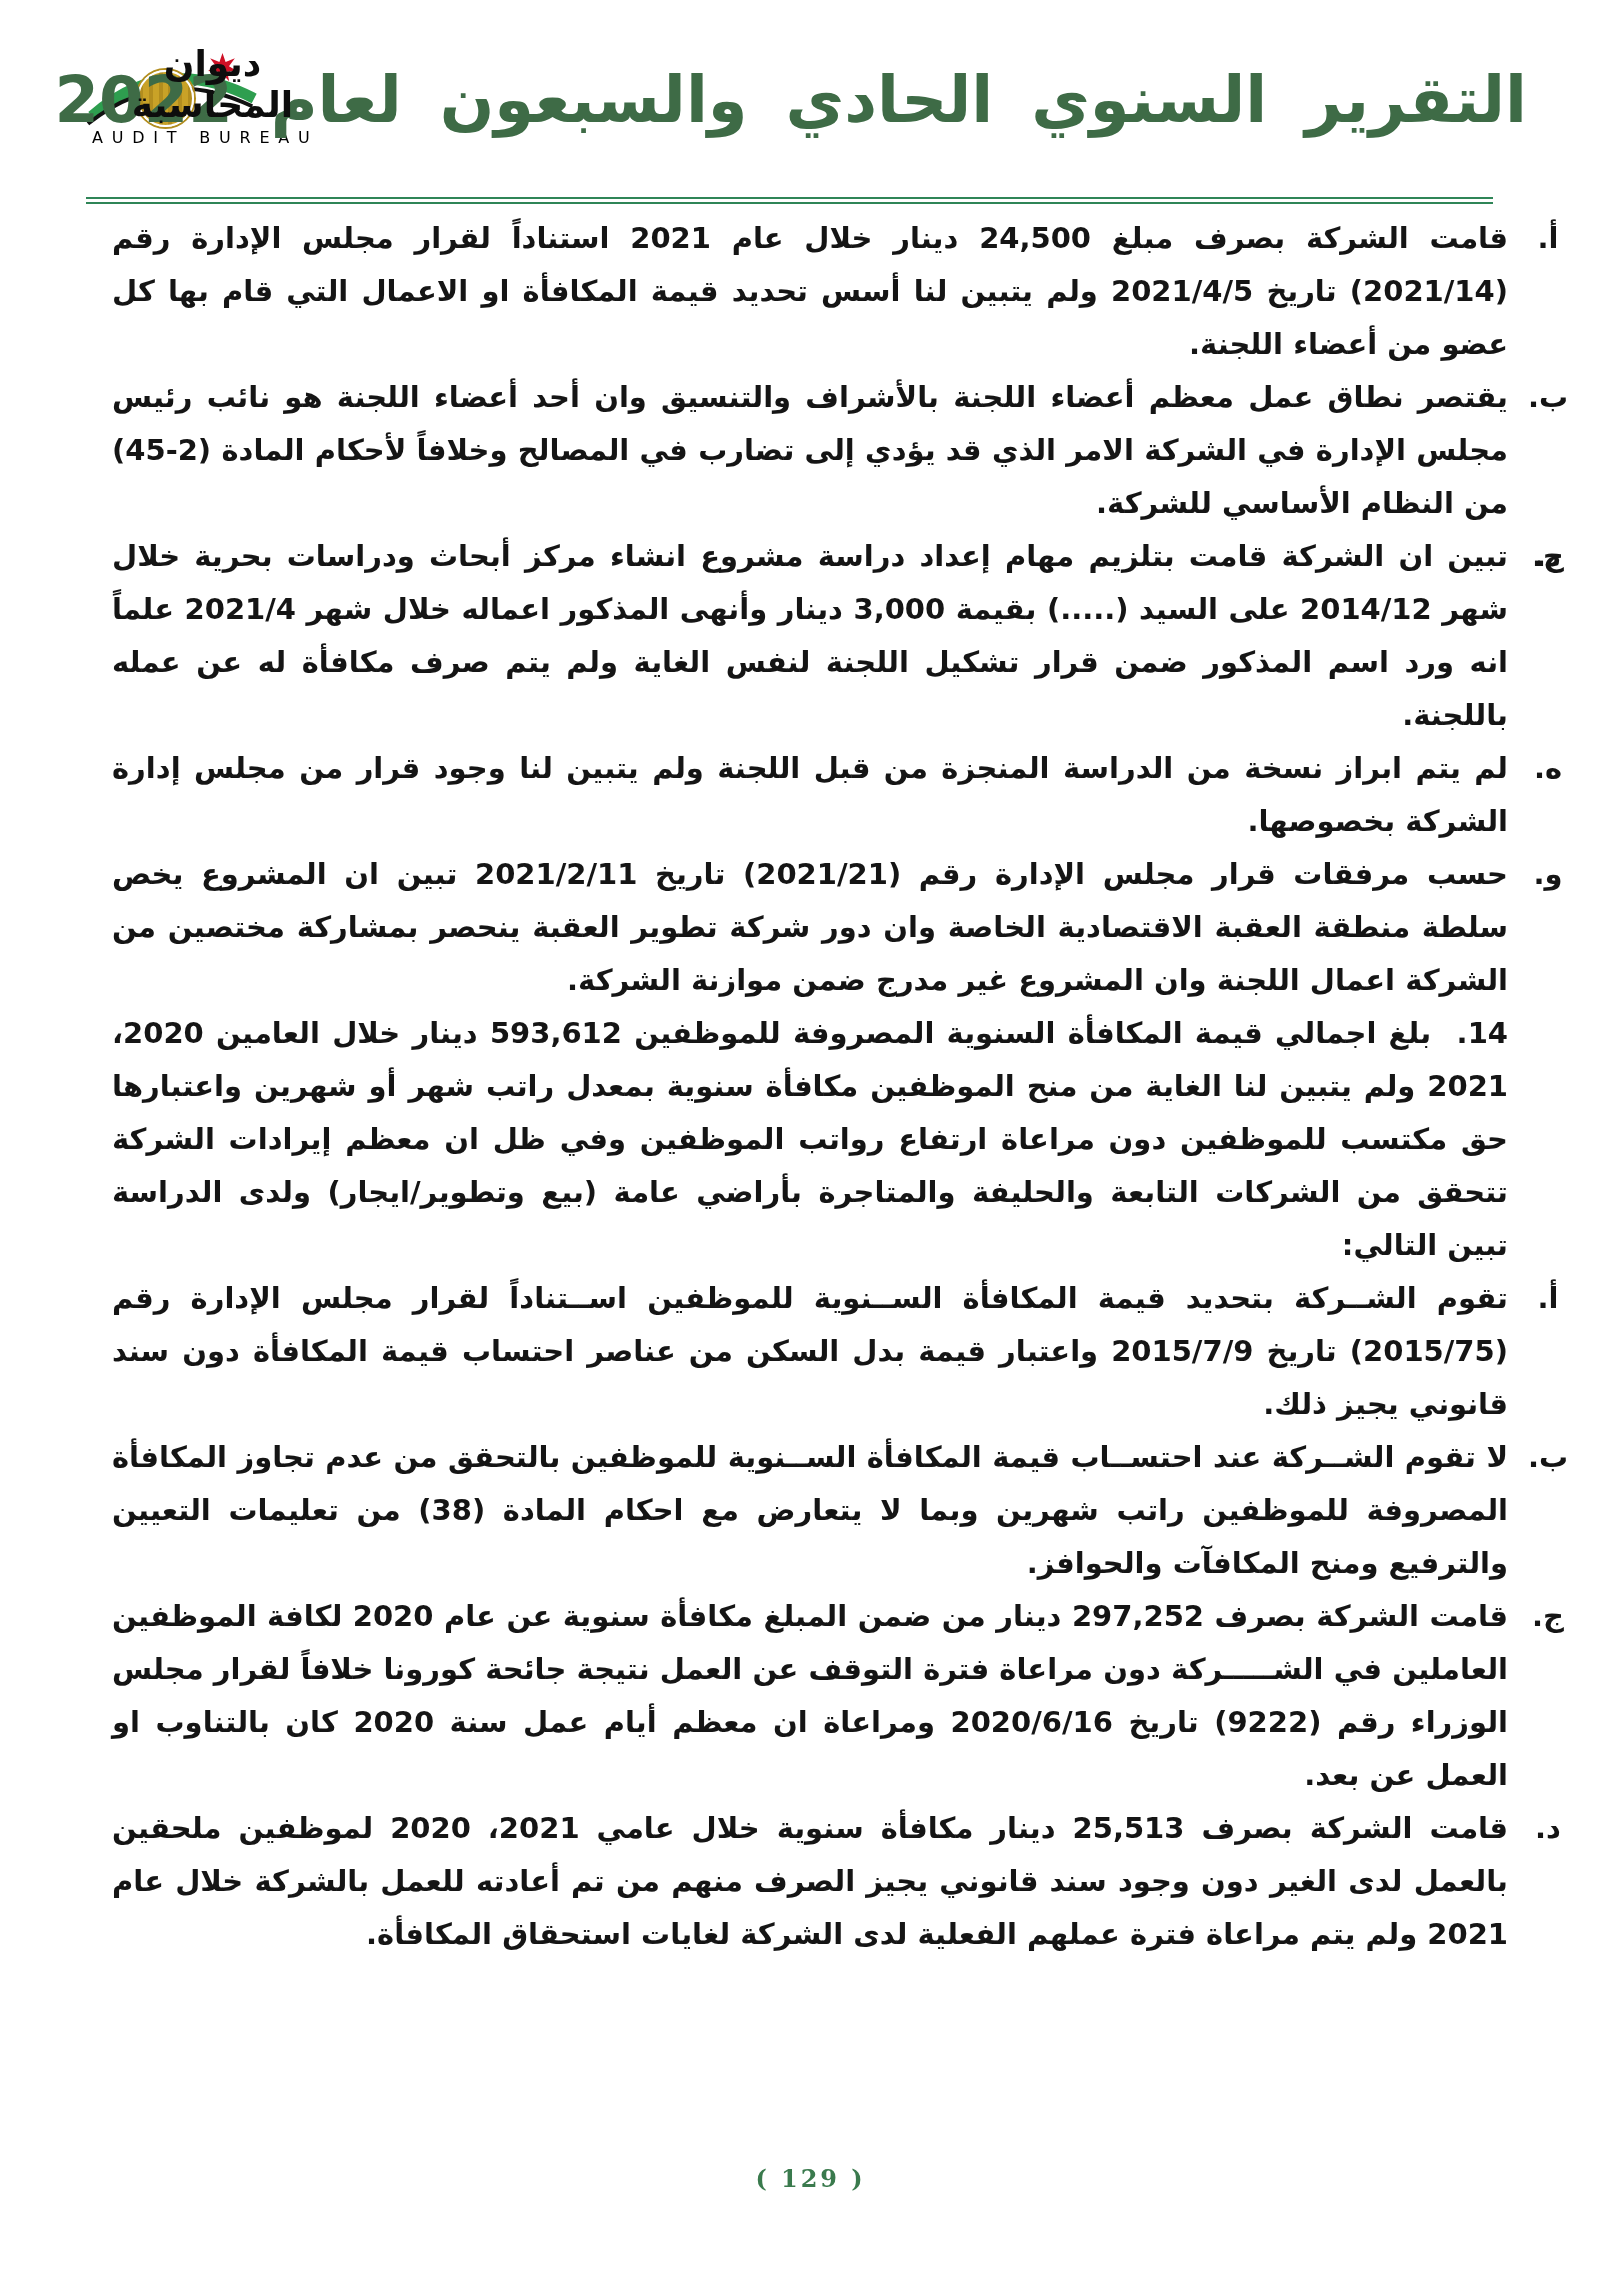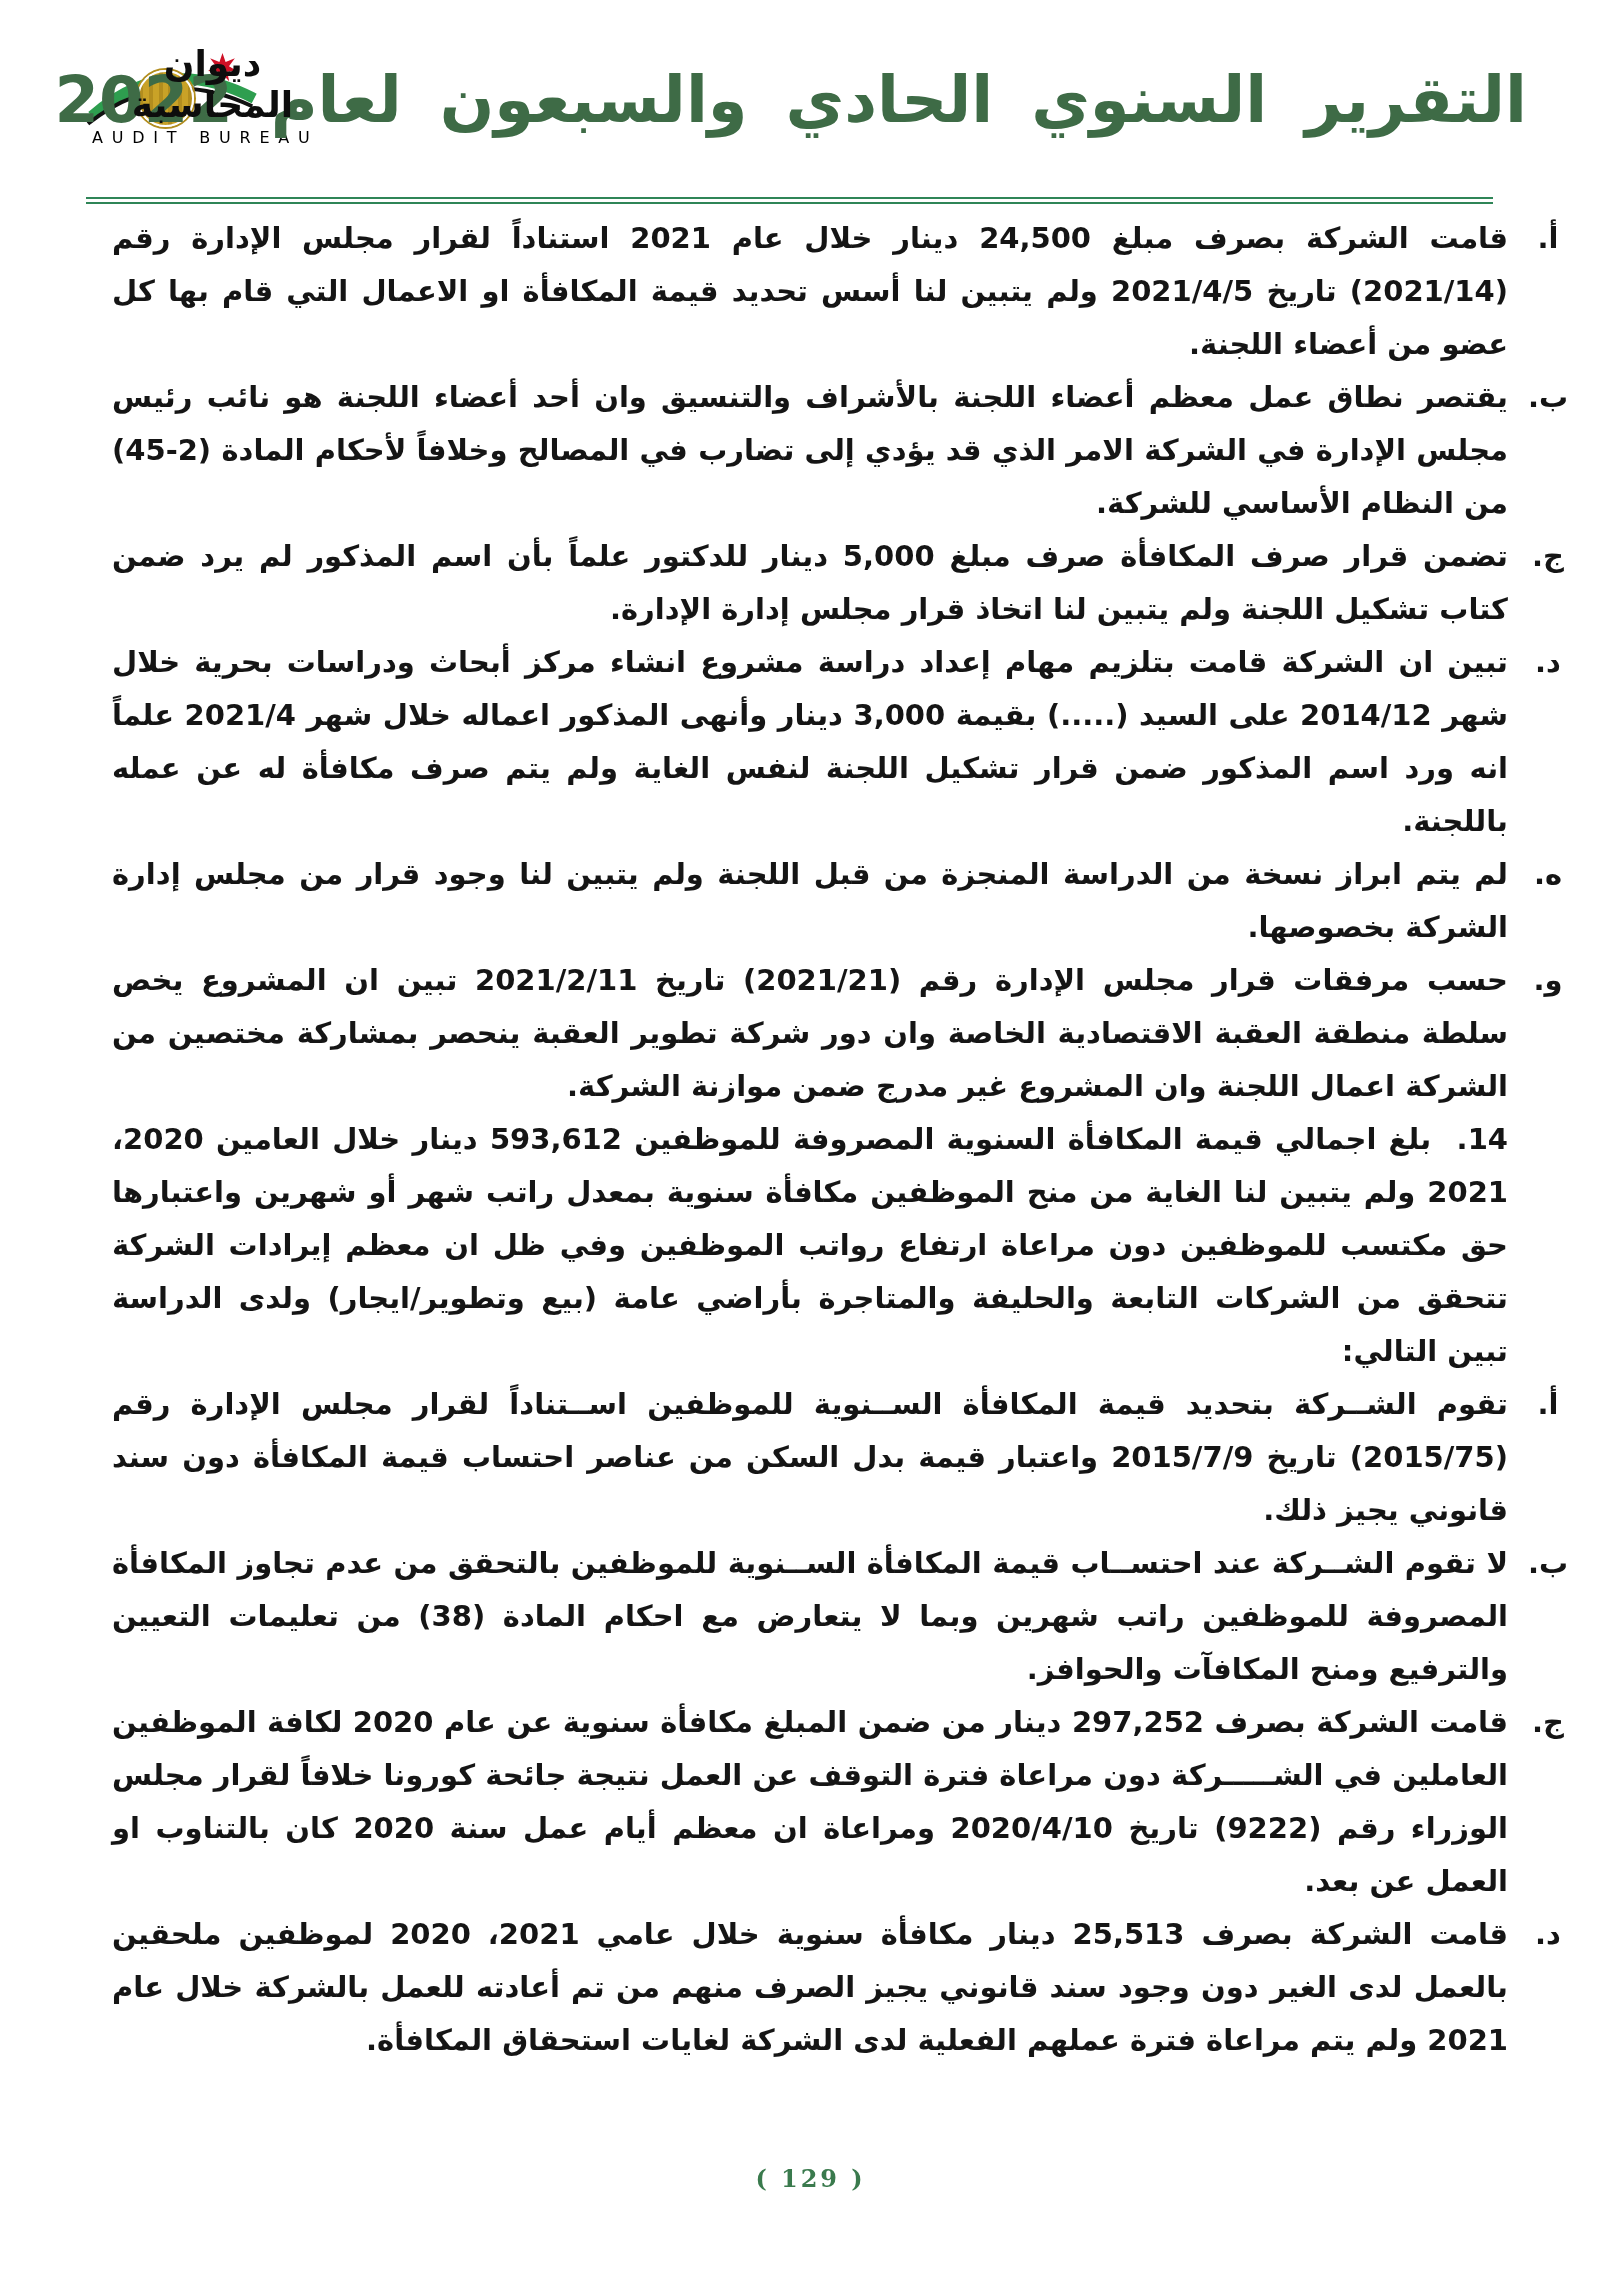--- a/index.html
+++ b/index.html
@@ -98,21 +98,20 @@
     <span class="txt">قامت الشركة بصرف مبلغ 24,500 دينار خلال عام 2021 استناداً لقرار مجلس الإدارة رقم (2021/14) تاريخ 2021/4/5 ولم يتبين لنا أسس تحديد قيمة المكافأة او الاعمال التي قام بها كل عضو من أعضاء اللجنة.</span>
   </p>
 
   <p class="mitem">
     <span class="marker">ب.</span>
     <span class="txt">يقتصر نطاق عمل معظم أعضاء اللجنة بالأشراف والتنسيق وان أحد أعضاء اللجنة هو نائب رئيس مجلس الإدارة في الشركة الامر الذي قد يؤدي إلى تضارب في المصالح وخلافاً لأحكام المادة (2-45) من النظام الأساسي للشركة.</span>
   </p>
 
   <p class="mitem">
     <span class="marker">ج.</span>
-    <span class="txt">تضمن قرار صرف المكافأة صرف مبلغ 5,000 دينار للدكتور علماً بأن اسم المذكور لم يرد ضمن كتاب تشكيل اللجنة ولم يتبين لنا اتخاذ قرار مجلس إدارة الإدارة.</span>
   </p>
 
   <p class="mitem">
     <span class="marker">د.</span>
     <span class="txt">تبين ان الشركة قامت بتلزيم مهام إعداد دراسة مشروع انشاء مركز أبحاث ودراسات بحرية خلال شهر 2014/12 على السيد (.....) بقيمة 3,000 دينار وأنهى المذكور اعماله خلال شهر 2021/4 علماً انه ورد اسم المذكور ضمن قرار تشكيل اللجنة لنفس الغاية ولم يتم صرف مكافأة له عن عمله باللجنة.</span>
   </p>
 
   <p class="mitem">
     <span class="marker">ه.</span>
     <span class="txt">لم يتم ابراز نسخة من الدراسة المنجزة من قبل اللجنة ولم يتبين لنا وجود قرار من مجلس إدارة الشركة بخصوصها.</span>
@@ -132,21 +131,21 @@
     <span class="txt">تقوم الشــركة بتحديد قيمة المكافأة الســنوية للموظفين اســتناداً لقرار مجلس الإدارة رقم (2015/75) تاريخ 2015/7/9 واعتبار قيمة بدل السكن من عناصر احتساب قيمة المكافأة دون سند قانوني يجيز ذلك.</span>
   </p>
 
   <p class="sitem">
     <span class="marker">ب.</span>
     <span class="txt">لا تقوم الشــركة عند احتســاب قيمة المكافأة الســنوية للموظفين بالتحقق من عدم تجاوز المكافأة المصروفة للموظفين راتب شهرين وبما لا يتعارض مع احكام المادة (38) من تعليمات التعيين والترفيع ومنح المكافآت والحوافز.</span>
   </p>
 
   <p class="sitem">
     <span class="marker">ج.</span>
-    <span class="txt">قامت الشركة بصرف 297,252 دينار من ضمن المبلغ مكافأة سنوية عن عام 2020 لكافة الموظفين العاملين في الشـــــركة دون مراعاة فترة التوقف عن العمل نتيجة جائحة كورونا خلافاً لقرار مجلس الوزراء رقم (9222) تاريخ 2020/4/10 ومراعاة ان معظم أيام عمل سنة 2020 كان بالتناوب او العمل عن بعد.</span>
+    <span class="txt">قامت الشركة بصرف 297,252 دينار من ضمن المبلغ مكافأة سنوية عن عام 2020 لكافة الموظفين العاملين في الشـــــركة دون مراعاة فترة التوقف عن العمل نتيجة جائحة كورونا خلافاً لقرار مجلس الوزراء رقم (9222) تاريخ 2020/6/16 ومراعاة ان معظم أيام عمل سنة 2020 كان بالتناوب او العمل عن بعد.</span>
   </p>
 
   <p class="sitem">
     <span class="marker">د.</span>
     <span class="txt">قامت الشركة بصرف 25,513 دينار مكافأة سنوية خلال عامي 2021، 2020 لموظفين ملحقين بالعمل لدى الغير دون وجود سند قانوني يجيز الصرف منهم من تم أعادته للعمل بالشركة خلال عام 2021 ولم يتم مراعاة فترة عملهم الفعلية لدى الشركة لغايات استحقاق المكافأة.</span>
   </p>
 
 </main>
 
 <div class="pageno">( 129 )</div>

